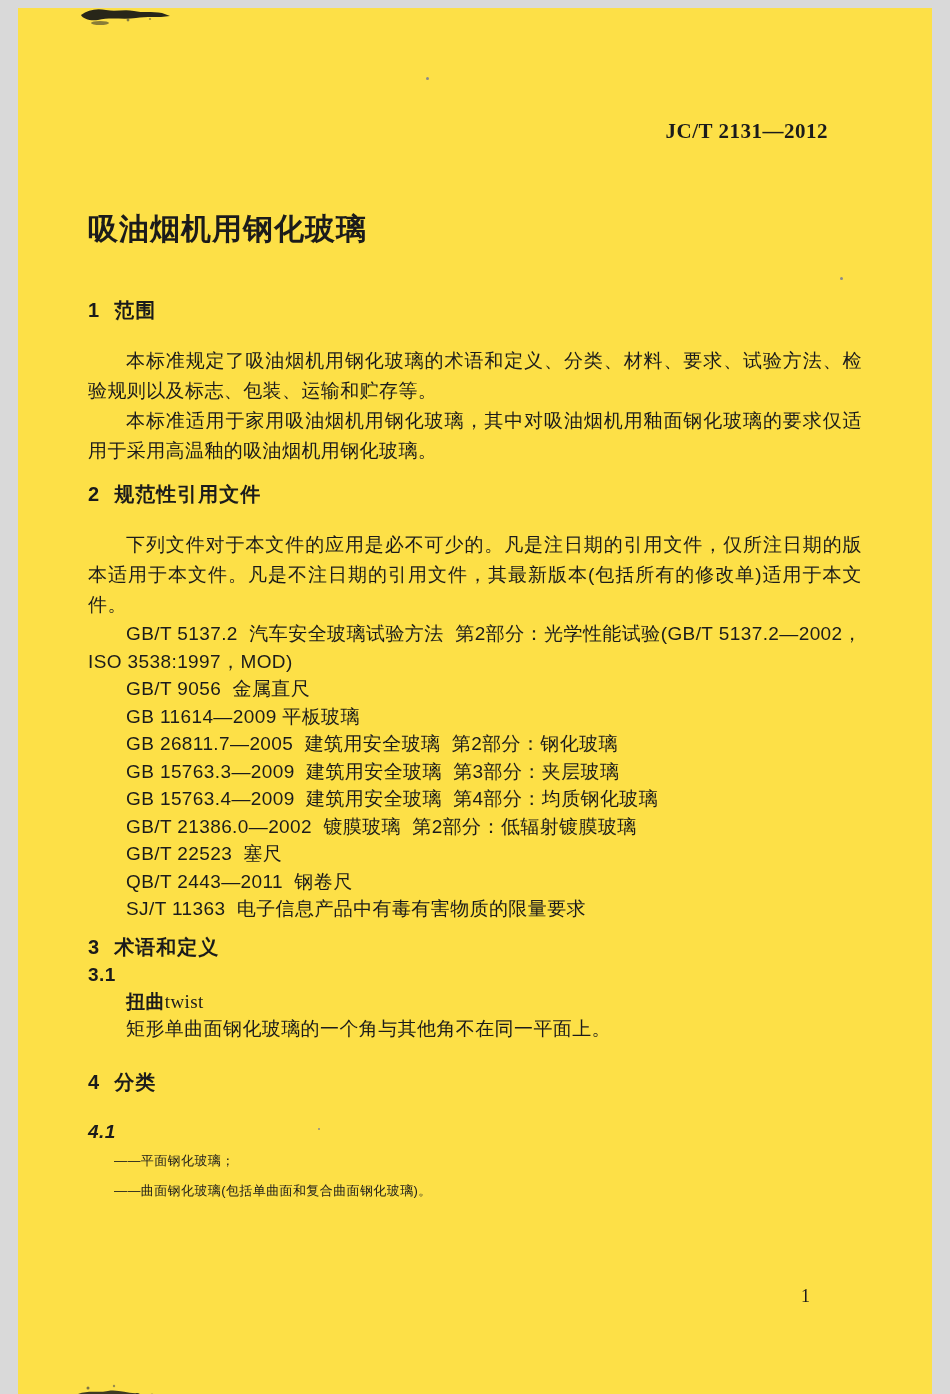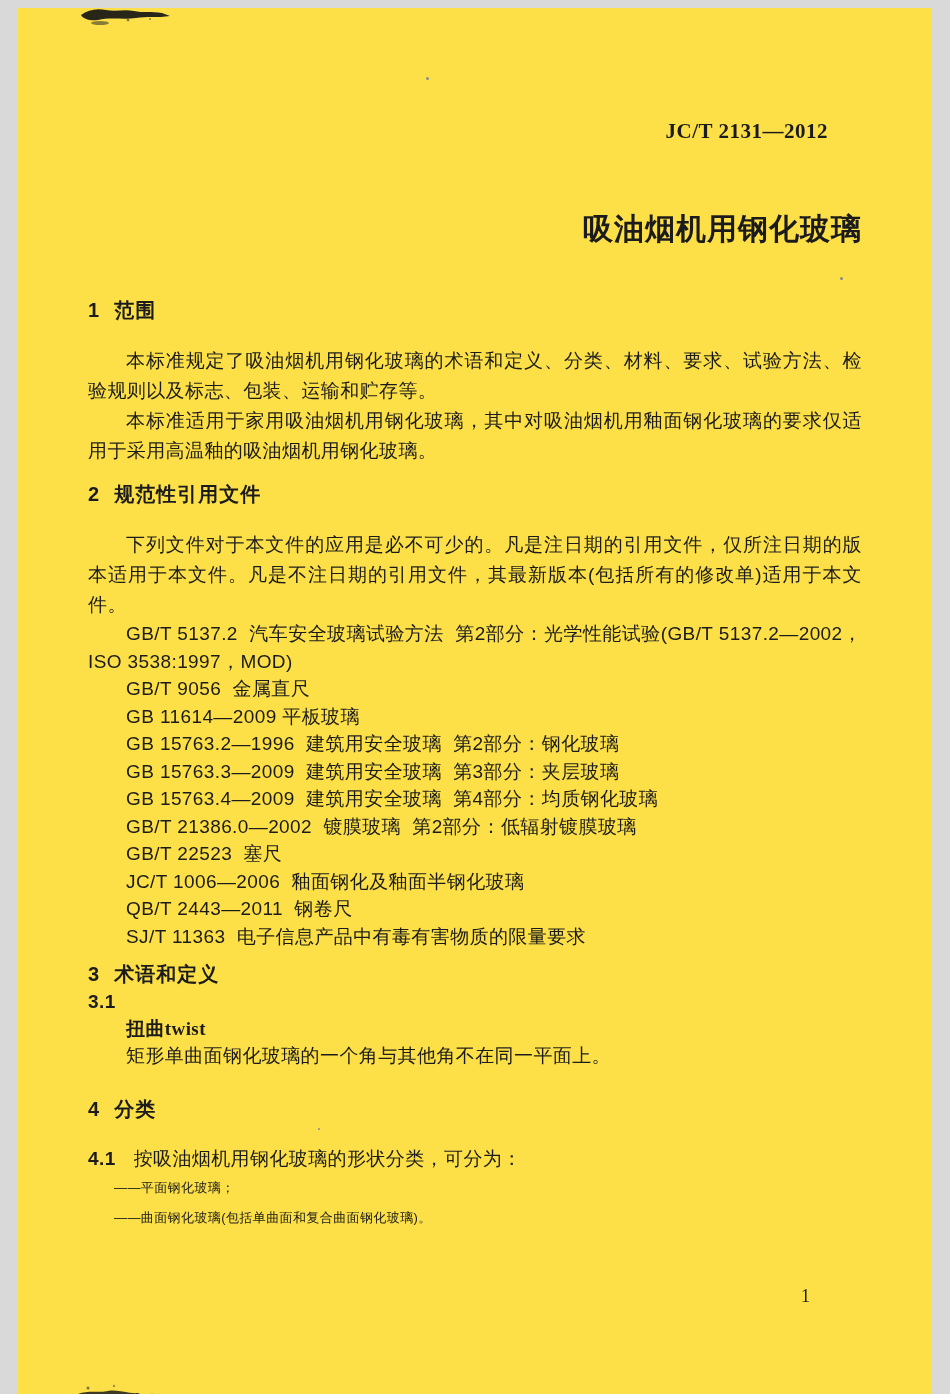--- a/index.html
+++ b/index.html
@@ -13,21 +13,21 @@
     font-family:"Liberation Sans", sans-serif;
   }
   .content{padding:0 70px;}
   .doc-code{
     position:absolute;top:111px;right:104px;
     font-family:"Liberation Serif", serif;
     font-weight:700;font-size:21px;letter-spacing:.5px;
   }
   .doc-title{
     margin:0;margin-top:200px;
-    text-align:right;
+    text-align:left;
     font-size:30px;font-weight:700;letter-spacing:1px;
     line-height:42px;
   }
   .sec-heading{
     margin:0;display:flex;gap:14px;align-items:baseline;
     font-size:20px;font-weight:700;line-height:28px;letter-spacing:1px;
   }
   .sec1-heading{margin-top:46px;}
   .sec2-heading{margin-top:14px;}
   .sec3-heading{margin-top:10px;}
@@ -43,26 +43,26 @@
   .ref-item{
     margin:0;
     font-size:19px;line-height:27.5px;
     text-indent:2em;letter-spacing:.4px;
     white-space:pre-wrap;text-align:justify;
   }
   .term-block p{margin:0;font-size:19px;line-height:27px;letter-spacing:.4px;}
   .term-intro{text-indent:2em;margin-top:22px !important;}
   .term-no{font-weight:700;font-size:19px;}
   .term-line{padding-left:2em;font-weight:700;display:flex;}
-  .term-en{font-family:"Liberation Serif", serif;font-weight:700;}
+  .term-en{font-family:"Liberation Serif", serif;font-weight:400;}
   .term-def{text-indent:2em;}
   .clause-line{
     margin:0;margin-top:22px;
     font-size:19px;line-height:28px;letter-spacing:.4px;
-    display:flex;gap:18px;
+    display:flex;gap:18px;font-style:italic;
   }
   .clause-no{font-weight:700;}
   .bullet{
     margin:0;padding-left:26px;
     font-size:13px;line-height:30px;letter-spacing:.4px;
   }
   .page-number{
     position:absolute;top:1278px;right:122px;
     font-family:"Liberation Serif", serif;
     font-size:18px;
@@ -107,26 +107,25 @@
 
     <h2 class="sec-heading sec2-heading">
       <span>2</span>
       <span>规范性引用文件</span>
     </h2>
     <p class="para">下列文件对于本文件的应用是必不可少的。凡是注日期的引用文件，仅所注日期的版本适用于本文件。凡是不注日期的引用文件，其最新版本(包括所有的修改单)适用于本文件。</p>
     <div class="refs">
       <p class="ref-item">GB/T 5137.2  汽车安全玻璃试验方法  第2部分：光学性能试验(GB/T 5137.2—2002，ISO 3538:1997，MOD)</p>
       <p class="ref-item">GB/T 9056  金属直尺</p>
       <p class="ref-item">GB 11614—2009 平板玻璃</p>
-      <p class="ref-item">GB 15763.2—1996  建筑用安全玻璃  第2部分：钢化玻璃</p>
+      <p class="ref-item">GB 26811.7—2005  建筑用安全玻璃  第2部分：钢化玻璃</p>
       <p class="ref-item">GB 15763.3—2009  建筑用安全玻璃  第3部分：夹层玻璃</p>
       <p class="ref-item">GB 15763.4—2009  建筑用安全玻璃  第4部分：均质钢化玻璃</p>
       <p class="ref-item">GB/T 21386.0—2002  镀膜玻璃  第2部分：低辐射镀膜玻璃</p>
       <p class="ref-item">GB/T 22523  塞尺</p>
-      <p class="ref-item">JC/T 1006—2006  釉面钢化及釉面半钢化玻璃</p>
       <p class="ref-item">QB/T 2443—2011  钢卷尺</p>
       <p class="ref-item">SJ/T 11363  电子信息产品中有毒有害物质的限量要求</p>
     </div>
 
     <h2 class="sec-heading sec3-heading">
       <span>3</span>
       <span>术语和定义</span>
     </h2>
     <div class="term-block">
       <p class="term-no">3.1</p>
@@ -136,21 +135,20 @@
       </p>
       <p class="term-def">矩形单曲面钢化玻璃的一个角与其他角不在同一平面上。</p>
     </div>
 
     <h2 class="sec-heading sec4-heading">
       <span>4</span>
       <span>分类</span>
     </h2>
     <p class="clause-line">
       <span class="clause-no">4.1</span>
-      <span>按吸油烟机用钢化玻璃的形状分类，可分为：</span>
     </p>
     <p class="bullet">——平面钢化玻璃；</p>
     <p class="bullet">——曲面钢化玻璃(包括单曲面和复合曲面钢化玻璃)。</p>
 
   </div>
 
   <div class="page-number">1</div>
 
 </div>
 

